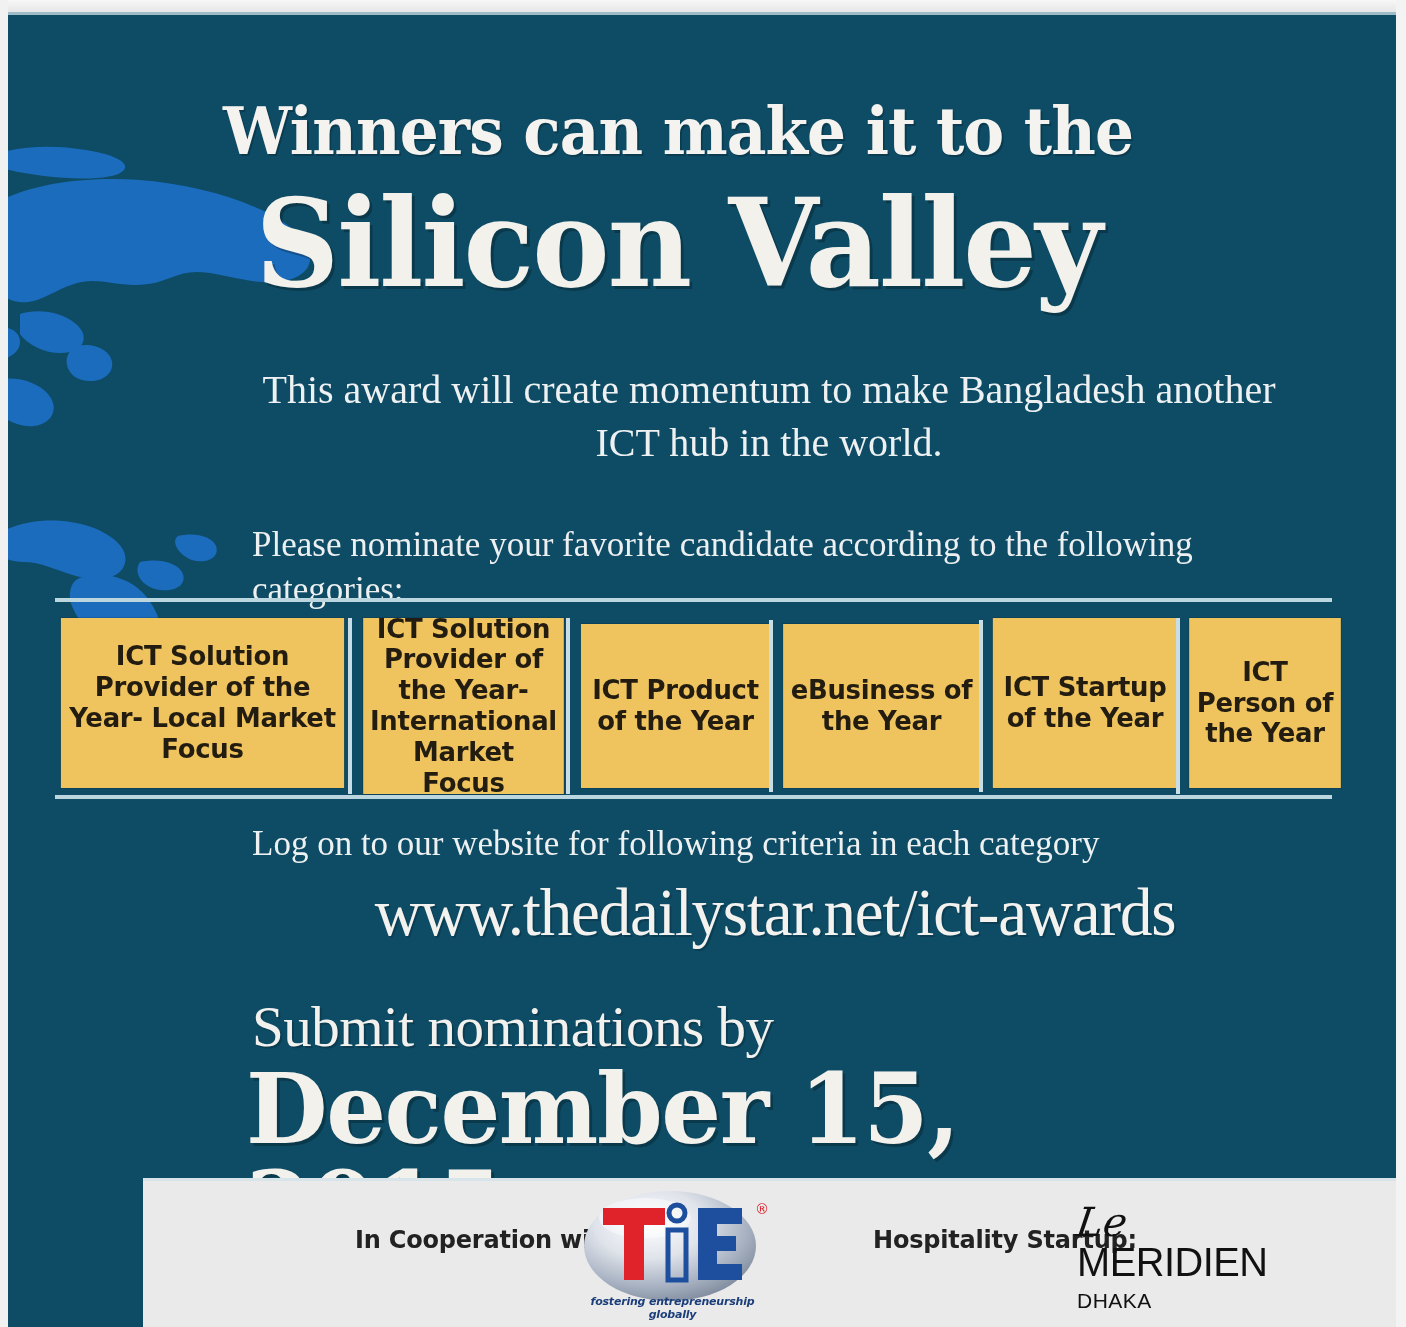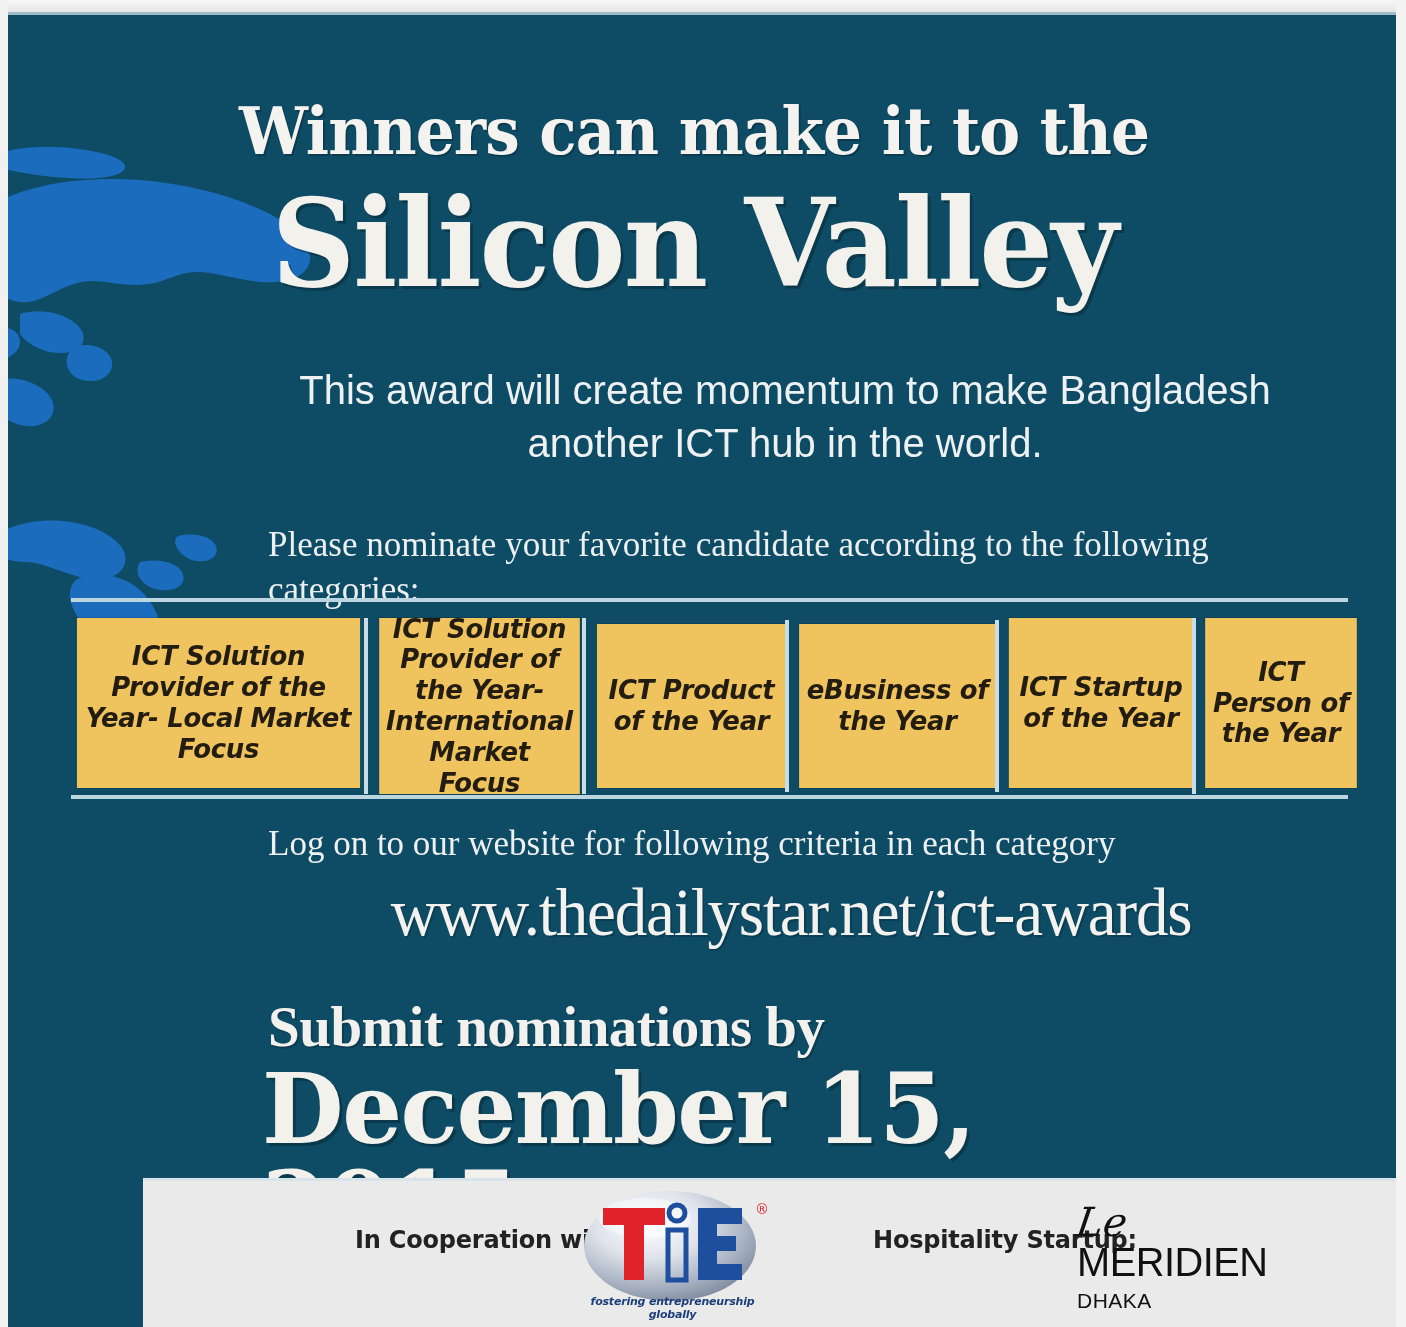--- a/index.html
+++ b/index.html
@@ -60,21 +60,21 @@
     top: 120px;
     width: 640px;
     height: 620px;
     opacity: 1;
     pointer-events: none;
   }
 
   
   .content {
     position: absolute;
-    left: 16px; top: 0;
+    left: 0; top: 0;
     width: 1124px;
     height: 1166px;
   }
 
   .headline1 {
     position: absolute;
     left: 0; top: 86px;
     width: 1340px;
     text-align: center;
     color: #f4f3ef;
@@ -104,21 +104,21 @@
   }
 
   .lede {
     position: absolute;
     left: 246px; top: 352px;
     width: 1030px;
     text-align: center;
     color: #eef1f2;
     font-size: 40px;
     line-height: 1.32;
-    font-family: Liberation Sans, sans-serif;
+    font-family: Liberation Serif, serif;
   }
 
   .instruction {
     position: absolute;
     left: 244px; top: 495px;
     width: 960px;
     text-align: left;
     color: #edf0f1;
     font-size: 35px;
     line-height: 1.28;
@@ -136,21 +136,20 @@
   }
   .cat-rule.top { top: 586px; }
   .cat-rule.bot { top: 783px; }
 
   .cat-strip {
     position: absolute;
     left: 47px;
     top: 596px;
     width: 1277px;
     height: 186px;
-    font-style: italic;
   }
   .cat-box {
     position: absolute;
     background: #efc45e;
     color: #231c10;
     font-family: "DejaVu Sans", "Liberation Sans", sans-serif;
     font-weight: 700;
     display: flex;
     align-items: center;
     justify-content: center;
@@ -188,21 +187,21 @@
     text-shadow: 2px 2px 0 rgba(0,0,0,.18);
     transform: scaleX(0.97);
     transform-origin: center top;
   }
 
   .submit {
     position: absolute;
     left: 244px; top: 982px;
     color: #f2f1ed;
     font-size: 57px;
-    font-weight: 700;
+    font-weight: 400;
     font-family: "Liberation Serif", "DejaVu Serif", serif;
     letter-spacing: -0.5px;
     text-shadow: 2px 2px 0 rgba(0,0,0,.2);
     text-align: center;
   }
   .date {
     position: absolute;
     left: 238px; top: 1048px;
     color: #f2f1ec;
     font-size: 98px;

